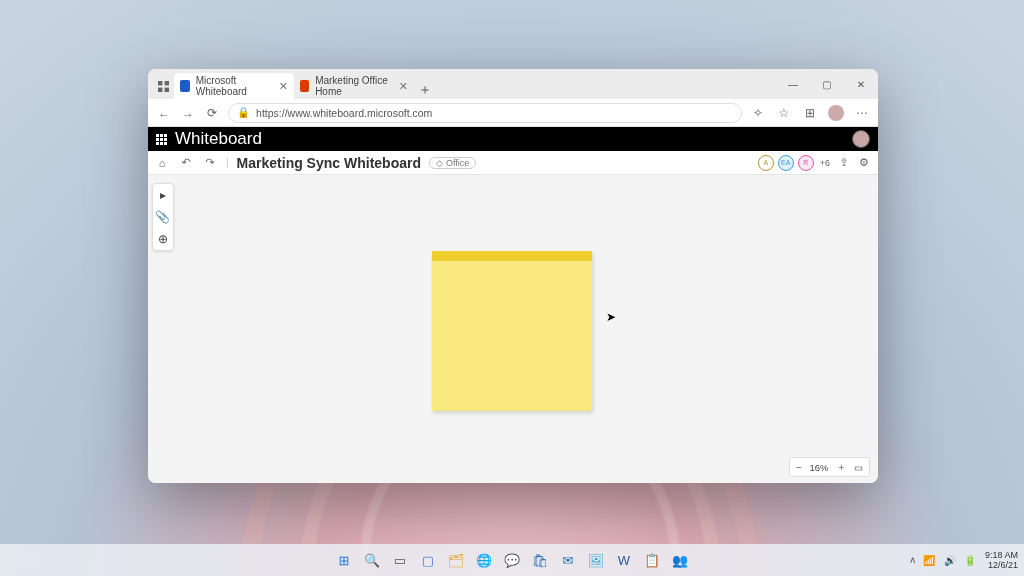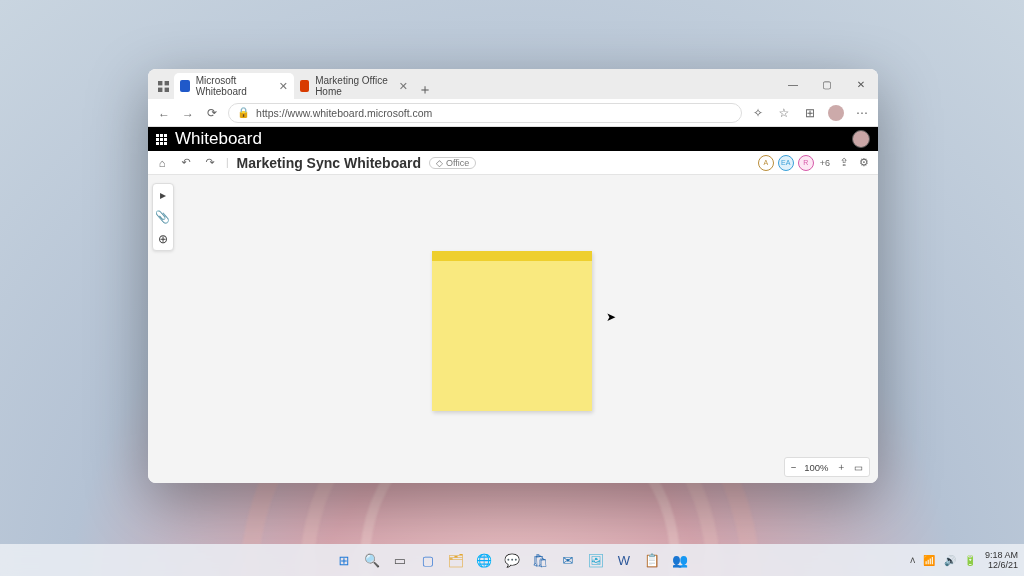--- a/index.html
+++ b/index.html
@@ -220,21 +220,21 @@
   <div class="canvas">
     <div class="side-tools">
       <div>▸</div>
       <div>📎</div>
       <div>⊕</div>
     </div>
     <div class="sticky"></div>
     <div class="cursor">➤</div>
     <div class="zoombar">
       <span>−</span>
-      <span>100%</span>
+      <span>16%</span>
       <span>＋</span>
       <span>▭</span>
     </div>
   </div>
 </div>
 
 <div class="taskbar">
   <div class="task-icons" id="task-icons">
       <div class="ti" style="color: rgb(30, 120, 214);">⊞</div>
       <div class="ti" style="color: rgb(51, 51, 51);">🔍</div>

